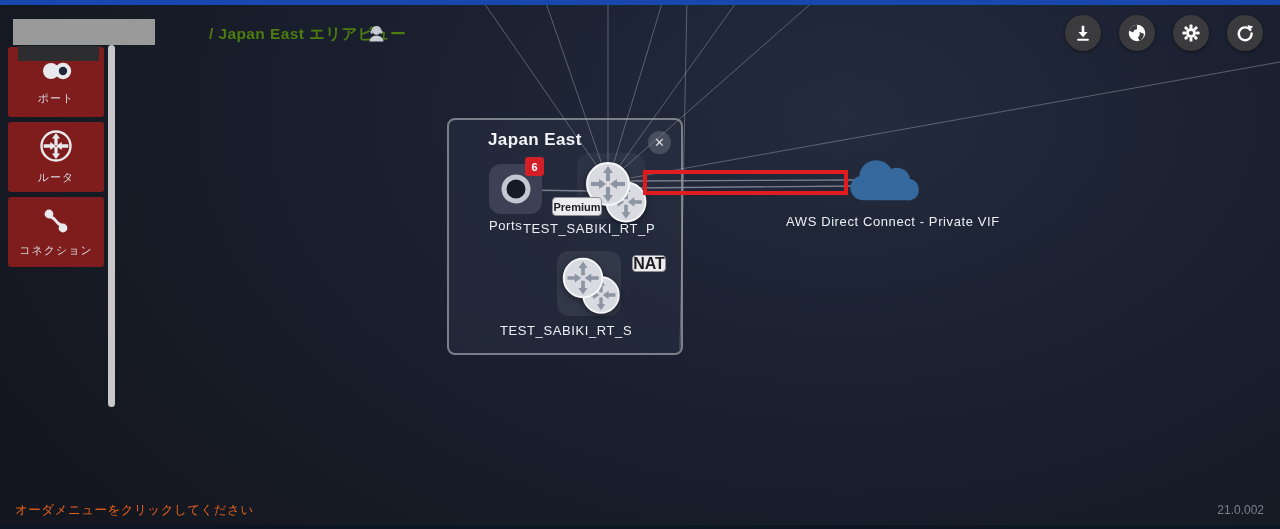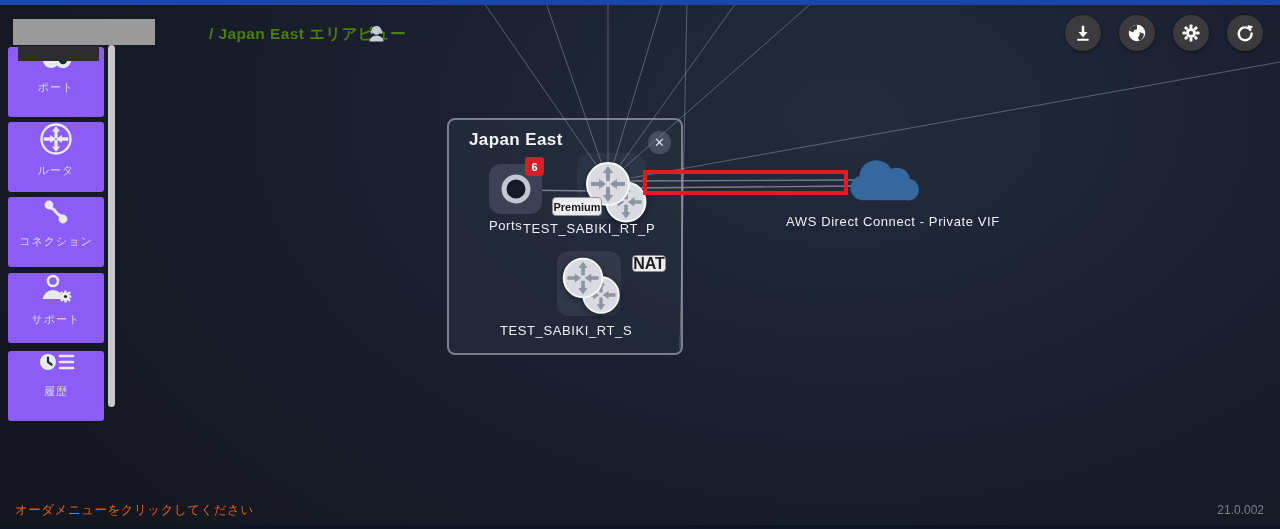--- a/index.html
+++ b/index.html
@@ -17,29 +17,29 @@
   
   .redact-light{position:absolute;left:13px;top:19px;width:142px;height:26px;background:#9a9a9a;z-index:8;}
   .redact-dark{position:absolute;left:18px;top:46px;width:81px;height:15px;background:#2d2d2f;z-index:8;}
   .breadcrumb{position:absolute;left:165px;top:24px;color:#4d7c0f;font-size:15.5px;font-weight:700;letter-spacing:.4px;z-index:8;margin-left:44px;}
   .agent-icon{position:absolute;left:366px;top:23px;z-index:8;}
   .hbtns{position:absolute;right:17px;top:15px;display:flex;gap:18px;z-index:8;}
   .hbtn{width:36px;height:36px;border-radius:50%;background:#3b3b3d;display:flex;align-items:center;justify-content:center;box-shadow:0 1px 3px rgba(0,0,0,.5);cursor:pointer;}
 
   
   .sidebar{position:absolute;left:0;top:40px;width:120px;height:470px;z-index:7;}
-  .stile{position:absolute;left:8px;width:96px;height:70px;background:#8b5cf6;border-radius:3px;
-         display:flex;flex-direction:column;align-items:center;gap:7px;cursor:pointer;}
+  .stile{position:absolute;left:8px;width:96px;height:70px;background:#7f1d1d;border-radius:3px;
+         display:flex;flex-direction:column;align-items:center;justify-content:center;gap:7px;cursor:pointer;}
   .stile .slabel{color:#d7dae1;font-size:11px;letter-spacing:1px;}
   .scrollbar{position:absolute;left:108px;top:5px;width:7px;height:362px;background:#c8c8ca;border-radius:4px;}
 
   
   .panel{position:absolute;left:447px;top:118px;width:232px;height:233px;border:2px solid #7b7f8a;border-radius:8px;
          background:rgba(45,52,72,.42);z-index:1;}
-  .panel-title{position:absolute;left:469px;top:130px;color:#f2f3f6;font-size:17px;font-weight:600;letter-spacing:.4px;z-index:3;}
+  .panel-title{position:absolute;left:488px;top:130px;color:#f2f3f6;font-size:17px;font-weight:600;letter-spacing:.4px;z-index:3;}
   svg.lines{position:absolute;left:0;top:0;z-index:2;pointer-events:none;}
   .node-tile{position:absolute;border-radius:12px;z-index:3;}
   .ports-tile{left:489px;top:164px;width:53px;height:50px;background:#3c4155;display:flex;align-items:center;justify-content:center;cursor:pointer;}
   .rtp-tile{left:577px;top:153px;width:68px;height:66px;background:rgba(255,255,255,.045);}
   .rts-tile{left:557px;top:251px;width:64px;height:65px;background:rgba(255,255,255,.07);cursor:pointer;}
 
   .badge-num{position:absolute;left:525px;top:157px;width:19px;height:19px;background:#d21f28;border-radius:3px;
              color:#fff;font-size:11px;font-weight:700;display:flex;align-items:center;justify-content:center;z-index:5;}
   .badge-pill{position:absolute;background:#ececee;border:1px solid #8d8d97;border-radius:4px;color:#1d1d22;
               font-weight:700;display:flex;align-items:center;justify-content:center;z-index:5;}
@@ -157,51 +157,20 @@
     <svg width="34" height="34" viewBox="0 0 34 34">
       <circle cx="17" cy="17" r="14.5" fill="none" stroke="#e9eaee" stroke-width="2.4"></circle>
       <g fill="#e9eaee" transform="translate(17,17) scale(0.82)">
         <use href="#arr" transform="translate(0,-8)"></use>
         <use href="#arr" transform="translate(0,8) rotate(180)"></use>
         <use href="#arr" transform="translate(-8,0) rotate(90)"></use>
         <use href="#arr" transform="translate(8,0) rotate(-90)"></use>
       </g>
     </svg>
     <span class="slabel">ルータ</span>
-  </div>
-  <div class="stile" style="top:233px">
-    <svg width="38" height="32" viewBox="0 0 38 32">
-      <circle cx="16" cy="8" r="5" fill="none" stroke="#e9eaee" stroke-width="2.6"></circle>
-      <path d="M6,26 a10,9 0 0 1 20,0 z" fill="#e9eaee"></path>
-      <g fill="#e9eaee">
-        <circle cx="28.5" cy="23.5" r="4"></circle>
-        <rect x="27.2" y="17.6" width="2.6" height="3" rx="1"></rect>
-        <rect x="27.2" y="26.4" width="2.6" height="3" rx="1"></rect>
-        <rect x="22.6" y="22.2" width="3" height="2.6" rx="1"></rect>
-        <rect x="31.4" y="22.2" width="3" height="2.6" rx="1"></rect>
-        <rect x="23.6" y="18.6" width="2.6" height="3" rx="1" transform="rotate(-45 24.9 20.1)"></rect>
-        <rect x="30.8" y="18.6" width="2.6" height="3" rx="1" transform="rotate(45 32.1 20.1)"></rect>
-        <rect x="23.6" y="25.4" width="2.6" height="3" rx="1" transform="rotate(45 24.9 26.9)"></rect>
-        <rect x="30.8" y="25.4" width="2.6" height="3" rx="1" transform="rotate(-45 32.1 26.9)"></rect>
-        <circle cx="28.5" cy="23.5" r="1.6" fill="#222639"></circle>
-      </g>
-    </svg>
-    <span class="slabel">サポート</span>
-  </div>
-  <div class="stile" style="top:311px">
-    <svg width="38" height="26" viewBox="0 0 38 26">
-      <circle cx="11" cy="11" r="8" fill="#e9eaee"></circle>
-      <path d="M11,6.5 V11 L14.5,13.5" stroke="#222639" stroke-width="2.2" fill="none" stroke-linecap="round"></path>
-      <g stroke="#e9eaee" stroke-width="2.6" stroke-linecap="round">
-        <line x1="23" y1="5" x2="36" y2="5"></line>
-        <line x1="23" y1="11" x2="36" y2="11"></line>
-        <line x1="23" y1="17" x2="36" y2="17"></line>
-      </g>
-    </svg>
-    <span class="slabel">履歴</span>
   </div>
   <div class="scrollbar"></div>
 </div>
 
 <div class="panel"></div>
 <div class="panel-title">Japan East</div>
 
 <svg class="lines" width="1280" height="529" viewBox="0 0 1280 529">
   <g stroke="rgba(165,170,182,.45)" stroke-width="1">
     <line x1="608" y1="182" x2="482" y2="0"></line>

